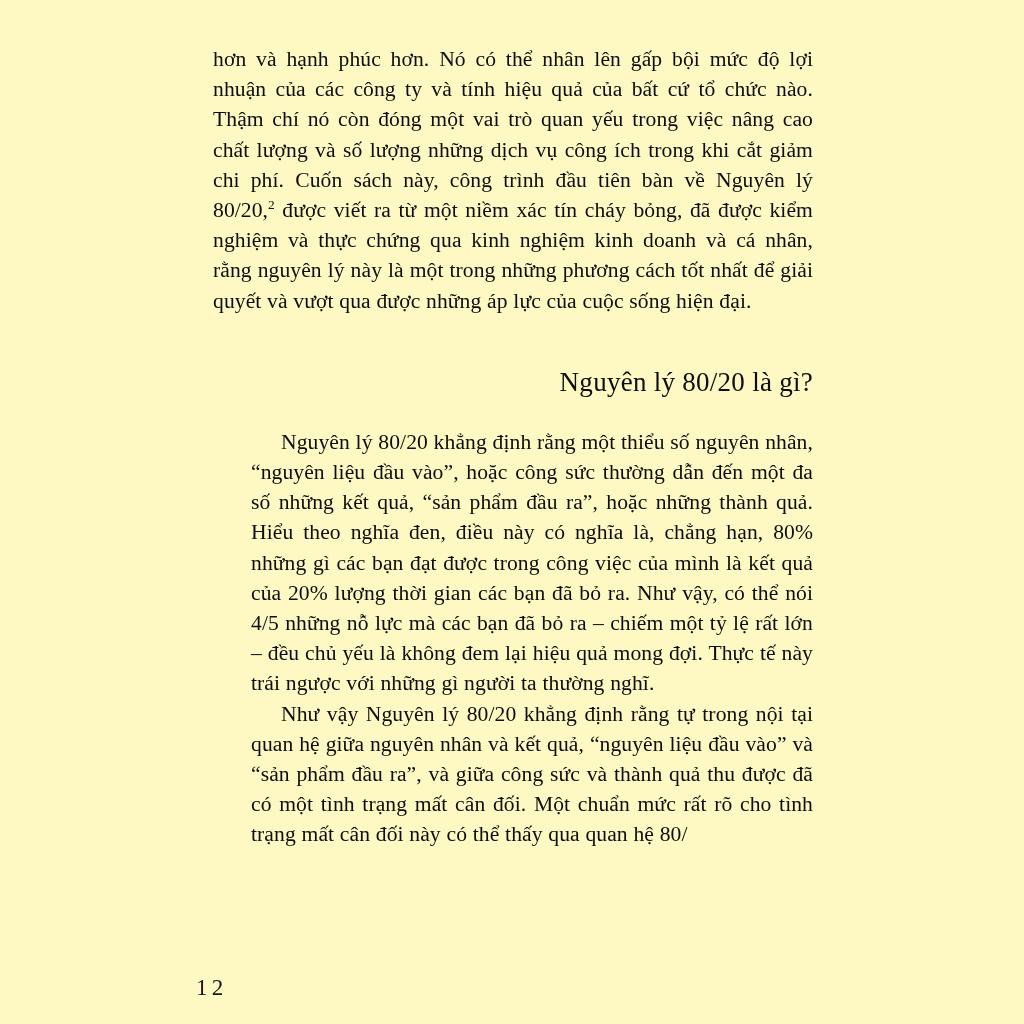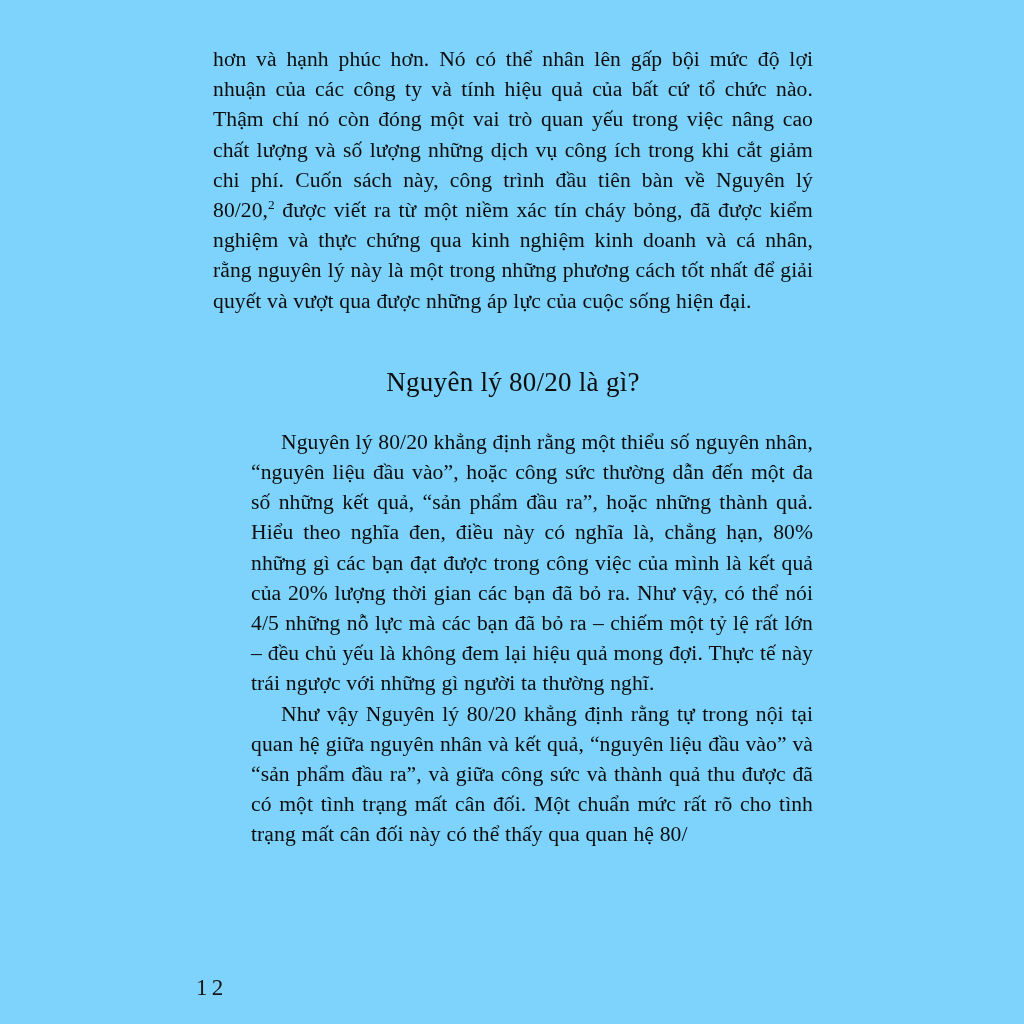--- a/index.html
+++ b/index.html
@@ -5,21 +5,21 @@
 <style>
   html, body {
     margin: 0;
     padding: 0;
     background: #ffffff;
   }
   .page {
     position: relative;
     width: 1024px;
     height: 1024px;
-    background: #7dd3fc;
+    background: #fef9c3;
     overflow: hidden;
     font-family: "Liberation Serif", "DejaVu Serif", serif;
     color: #0d0d0d;
     -webkit-font-smoothing: antialiased;
   }
   .text-column {
     position: absolute;
     left: 213px;
     top: 44px;
     width: 600px;
@@ -44,21 +44,21 @@
     font-size: 0.62em;
     vertical-align: super;
     line-height: 0;
     letter-spacing: 0;
   }
   .section-heading {
     margin: 0;
     font-size: 27px;
     font-weight: normal;
     line-height: 34px;
-    text-align: center;
+    text-align: right;
     letter-spacing: 0.01em;
     padding-top: 49px;
     padding-bottom: 28px;
   }
   .page-number {
     position: absolute;
     left: 196px;
     top: 978px;
     font-size: 23px;
     line-height: 20px;

